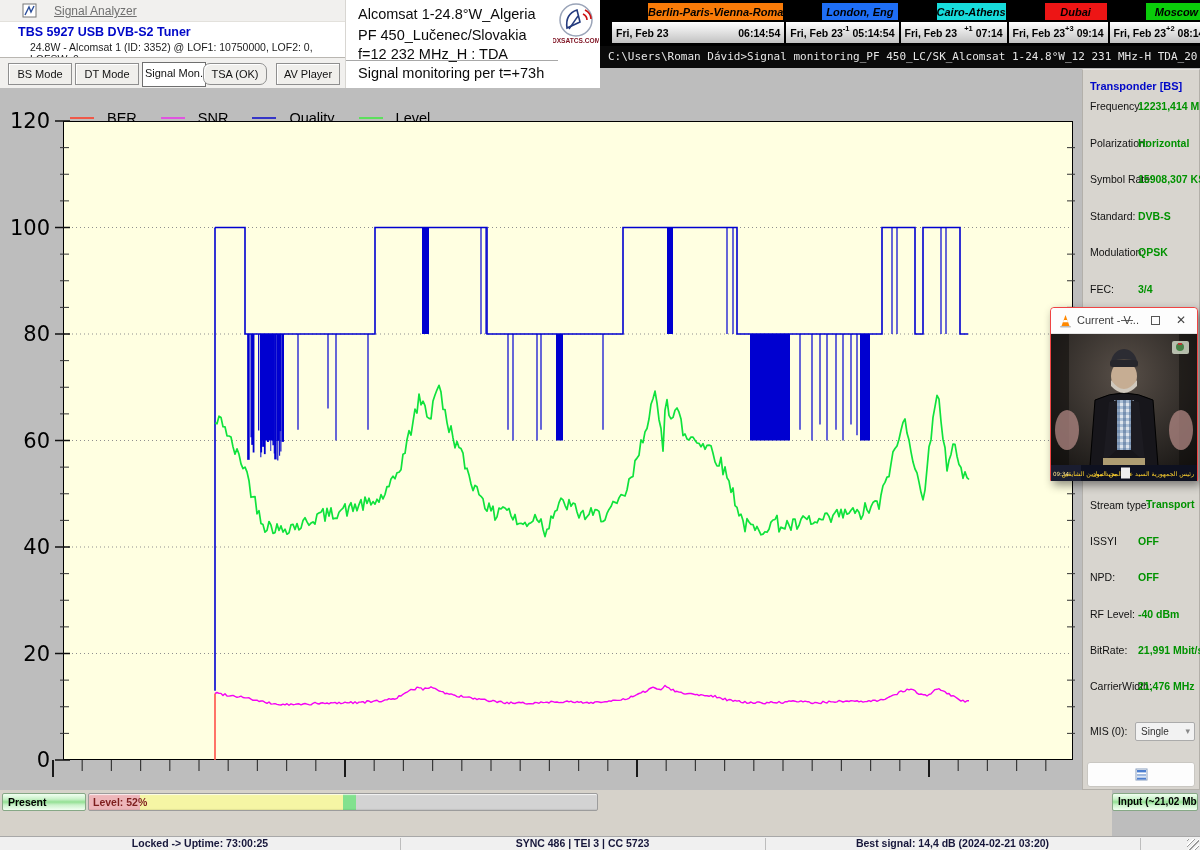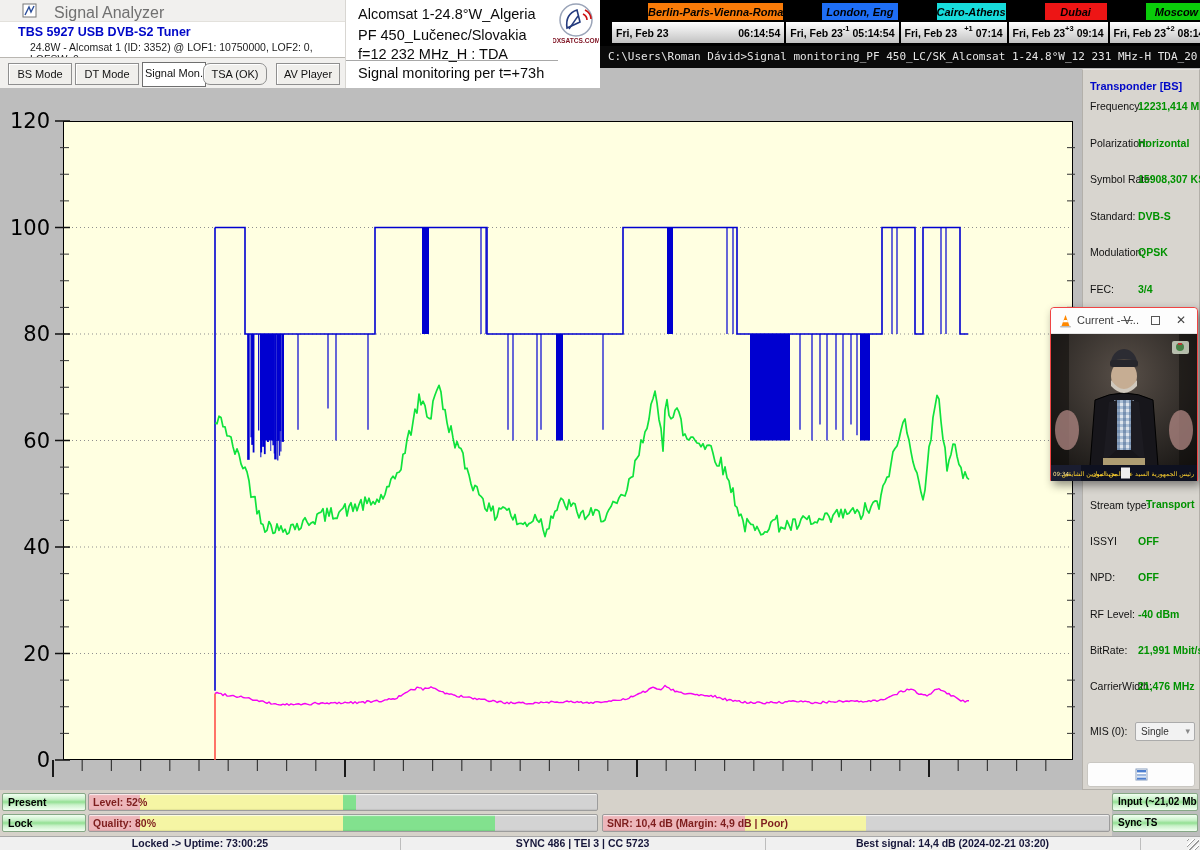--- a/index.html
+++ b/index.html
@@ -3,21 +3,21 @@
 <meta charset="utf-8">
 <style>
 * { box-sizing: border-box; margin: 0; padding: 0; }
 html,body { width:1200px; height:850px; }
 body { font-family:"Liberation Sans",sans-serif; position:relative; background:#bdbdbd; overflow:hidden; }
 #app { position:absolute; left:0; top:0; width:1200px; height:850px; }
 
 
 .titlebar { position:absolute; left:0; top:0; width:345px; height:22px; background:#f1f0ee; border-bottom:1px solid #e3e1dc; }
 .app-icon { position:absolute; left:22px; top:3px; width:15px; height:15px; }
-.window-title { position:absolute; left:54px; top:4px; font-size:16px; color:#707070; }
+.window-title { position:absolute; left:54px; top:4px; font-size:12px; color:#707070;text-decoration:underline; }
 
 .tuner-block { position:absolute; left:0; top:22px; width:345px; height:35px; background:#ffffff; }
 .tuner-title { position:absolute; left:18px; top:3px; color:#0008c8; font-weight:bold; font-size:12.5px; }
 .tuner-sub { position:absolute; left:30px; top:19px; font-size:10.5px; color:#1c1c1c; }
 
 .tabbar { position:absolute; left:0; top:57px; width:345px; height:31px; background:#f1f0ee; border-top:1px solid #b9b6b1; }
 .tab { position:absolute; top:5px; height:22px; width:64px; background:#f0efec; border:1px solid #8f8f8f; box-shadow:inset 1px 1px 0 #ffffff; font-size:11px; text-align:center; line-height:20px; color:#111; cursor:default; }
 .tab.active { background:#ffffff; top:4px; height:25px; border-color:#6f6f6f; }
 
 .header-panel { position:absolute; left:345px; top:0; width:255px; height:88px; background:#ffffff; border-left:1px solid #d8d6d2; }
@@ -163,20 +163,38 @@
           <span>08:14</span>
         </div>
       </div>
     </div>
 
   <div class="cmdbar">
     <span>C:\Users\Roman Dávid&gt;Signal monitoring_PF 450_LC/SK_Alcomsat 1-24.8°W_12 231 MHz-H TDA_20.2.2024+</span>
   </div>
 
   <div class="chart-gutter">
+    <div class="legend" id="legend">
+        <div class="legend-item">
+          <span class="legend-dash" style="border-top-color: rgb(240, 88, 72);"></span>
+          <span class="legend-label">BER</span>
+        </div>
+        <div class="legend-item">
+          <span class="legend-dash" style="border-top-color: rgb(224, 84, 224);"></span>
+          <span class="legend-label">SNR</span>
+        </div>
+        <div class="legend-item">
+          <span class="legend-dash" style="border-top-color: rgb(53, 53, 200);"></span>
+          <span class="legend-label">Quality</span>
+        </div>
+        <div class="legend-item">
+          <span class="legend-dash" style="border-top-color: rgb(92, 224, 92);"></span>
+          <span class="legend-label">Level</span>
+        </div>
+      </div>
     <div class="plot-wrap" id="plot">
         <svg width="1010" height="639" style="overflow: visible;">
           <rect x="0.5" y="0.5" width="1009" height="638" fill="none" stroke="#000" stroke-width="1"></rect>
           <line x1="1" y1="532.5" x2="1009" y2="532.5" stroke="#8f8f8f" stroke-width="1" stroke-dasharray="1 3"></line>
           <line x1="1" y1="426" x2="1009" y2="426" stroke="#8f8f8f" stroke-width="1" stroke-dasharray="1 3"></line>
           <line x1="1" y1="319.5" x2="1009" y2="319.5" stroke="#8f8f8f" stroke-width="1" stroke-dasharray="1 3"></line>
           <line x1="1" y1="213" x2="1009" y2="213" stroke="#8f8f8f" stroke-width="1" stroke-dasharray="1 3"></line>
           <line x1="1" y1="106.5" x2="1009" y2="106.5" stroke="#8f8f8f" stroke-width="1" stroke-dasharray="1 3"></line>
           <line x1="-3" y1="612.375" x2="6" y2="612.375" stroke="#333" stroke-width="1"></line>
           <line x1="1004" y1="612.375" x2="1012" y2="612.375" stroke="#333" stroke-width="1"></line>
@@ -432,30 +450,20 @@
   </div>
 
   <div class="bars-area" id="barsarea">
       <div class="bar-row" style="top: 3px;">
         <div class="badge" style="left: 2px; width: 84px;">Present</div>
         <div class="pbar" style="left: 88px; width: 510px; background: linear-gradient(90deg, rgb(237, 182, 186) 0%, rgb(237, 182, 186) 10%, rgb(245, 245, 164) 10%, rgb(245, 245, 164) 50%, rgb(130, 225, 142) 50%, rgb(130, 225, 142) 52.5%, rgb(211, 211, 211) 52.5%, rgb(211, 211, 211) 100%);">
           <span class="pbar-label">Level: 52%</span>
         </div>
         <div class="badge" style="left: 1112px; width: 86px; font-size: 10px;">Input (~21,02 Mbps)</div>
       </div>
-      <div class="bar-row" style="top: 24px;">
-        <div class="badge" style="left: 2px; width: 84px;">Lock</div>
-        <div class="pbar" style="left: 88px; width: 510px; background: linear-gradient(90deg, rgb(237, 182, 186) 0%, rgb(237, 182, 186) 10%, rgb(245, 245, 164) 10%, rgb(245, 245, 164) 50%, rgb(130, 225, 142) 50%, rgb(130, 225, 142) 80%, rgb(211, 211, 211) 80%, rgb(211, 211, 211) 100%);">
-          <span class="pbar-label">Quality: 80%</span>
-        </div>
-        <div class="pbar" style="left: 602px; width: 508px; background: linear-gradient(90deg, rgb(237, 182, 186) 0%, rgb(237, 182, 186) 28%, rgb(245, 245, 164) 28%, rgb(245, 245, 164) 52%, rgb(211, 211, 211) 52%, rgb(211, 211, 211) 100%);">
-          <span class="pbar-label">SNR: 10,4 dB (Margin: 4,9 dB | Poor)</span>
-        </div>
-        <div class="badge" style="left: 1112px; width: 86px; font-size: 10px;">Sync TS</div>
-      </div>
     </div>
 
   <div class="statusbar">
     <div class="sb-sect" style="left:0;width:400px">Locked -&gt; Uptime: 73:00:25</div>
     <div class="sb-sect" style="left:400px;width:365px">SYNC 486 | TEI 3 | CC 5723</div>
     <div class="sb-sect" style="left:765px;width:375px">Best signal: 14,4 dB (2024-02-21 03:20)</div>
     <div class="sb-div" style="left:400px"></div>
     <div class="sb-div" style="left:765px"></div>
     <div class="sb-div" style="left:1140px"></div>
     <div class="sb-grip"></div>

